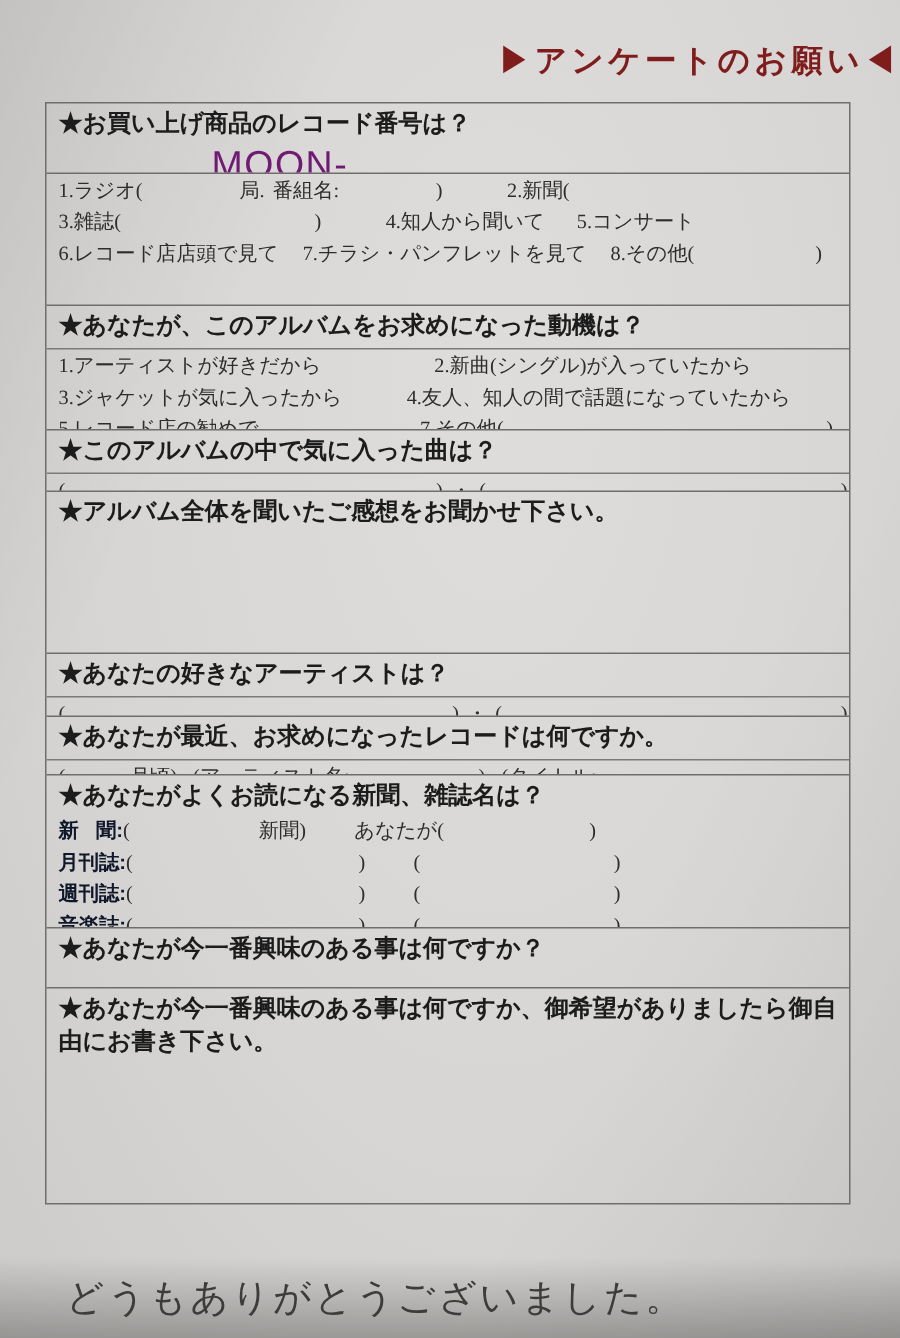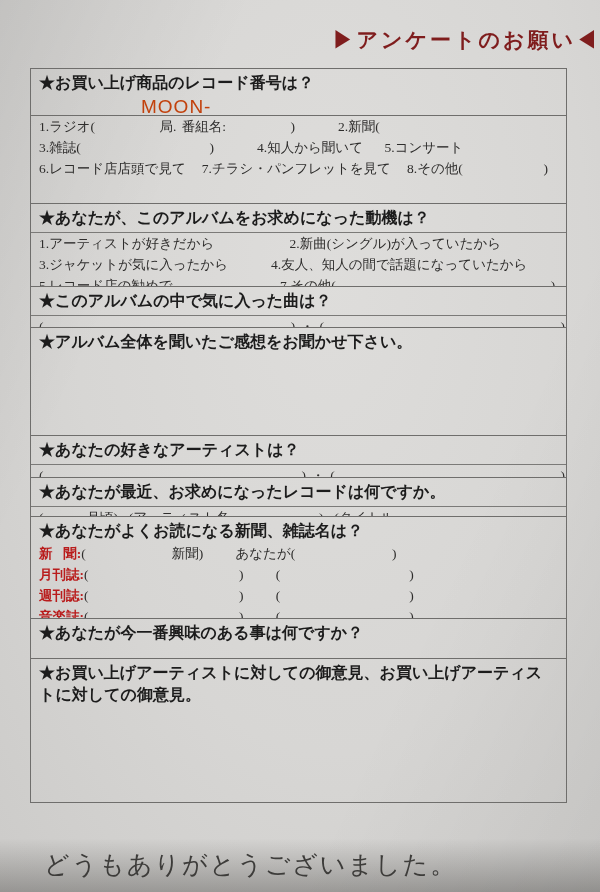--- a/index.html
+++ b/index.html
@@ -33,25 +33,25 @@
     font-weight:bold; font-size:16px; color:#1c1c1c;
     padding:3px 8px 1px 8px; line-height:1.35;
   }
   .hd.ul { border-bottom:1px solid #7b7a78; padding-bottom:3px; }
   .row {
     font-family:"Liberation Serif", serif;
     font-size:13.5px; line-height:21px; color:#2e2d2c;
     padding:0 8px; white-space:pre; word-spacing:2px;
   }
   .row .lbl {
-    font-family:Liberation Serif, serif;
-    font-weight:bold; color:#b91c1c;
+    font-family:Liberation Sans, sans-serif;
+    font-weight:bold; color:#0f172a;
   }
   .moon {
-    font-size:19px; color:#c2410c; padding-left:110px;
+    font-size:25px; color:#701a75; padding-left:110px;
     letter-spacing:1px; margin-top:1px; font-weight:500;
   }
   .thanks {
     position:absolute; left:44px; top:848px;
     font-family:"Liberation Serif", serif;
     font-size:25px; letter-spacing:2px; color:#3d3c3a;
   }
 </style>
 </head>
 <body>
@@ -104,18 +104,18 @@
     <div class="row"><span class="lbl">月刊誌:</span><span>(                            )      (                        )</span></div>
     <div class="row"><span class="lbl">週刊誌:</span><span>(                            )      (                        )</span></div>
     <div class="row"><span class="lbl">音楽誌:</span><span>(                            )      (                        )</span></div>
   </div>
 
   <div class="sec s10">
     <div class="hd">★あなたが今一番興味のある事は何ですか？</div>
   </div>
 
   <div class="sec s11">
-    <div class="hd">★お買い上げアーティストに対しての御意見、お買い上げアーティストに対しての御意見。</div>
+    <div class="hd">★あなたが今一番興味のある事は何ですか、御希望がありましたら御自由にお書き下さい。</div>
   </div>
 
 </div>
 
 <div class="thanks">どうもありがとうございました。</div>
 
 </body></html>

